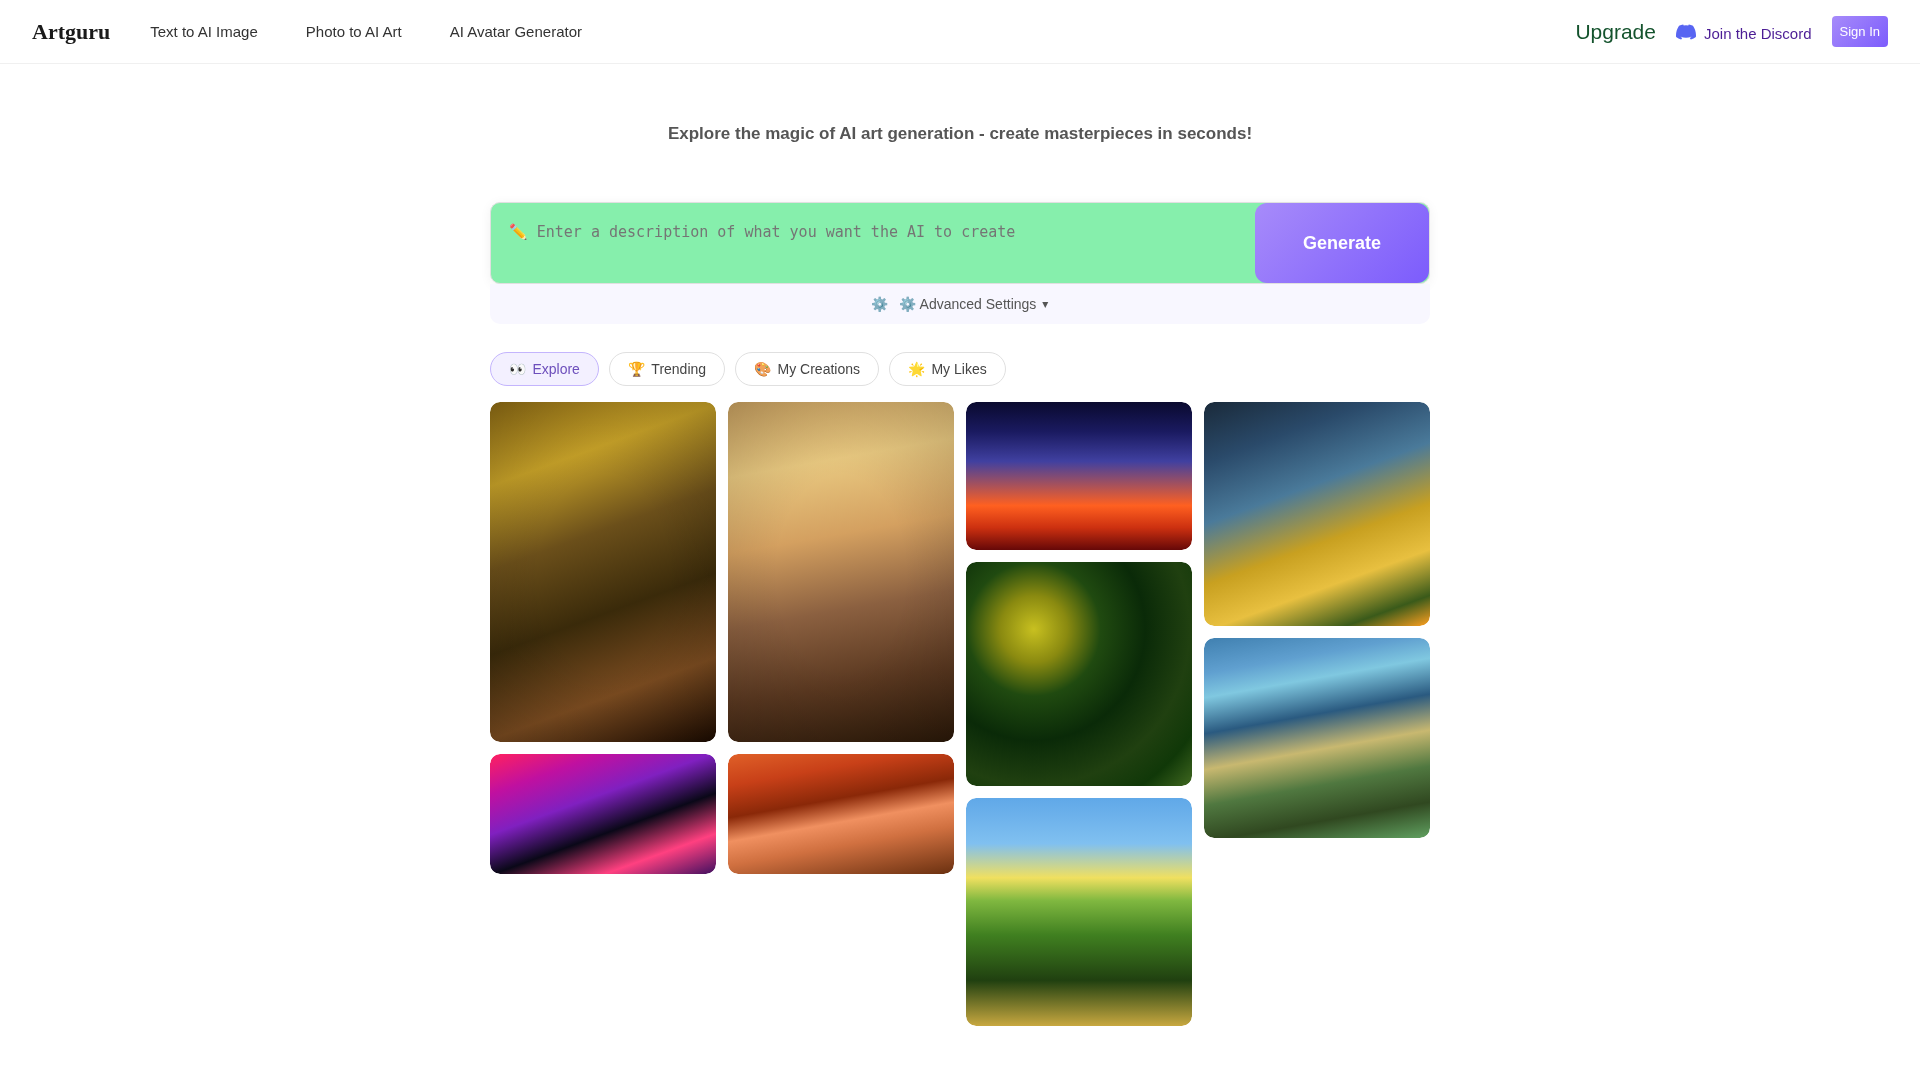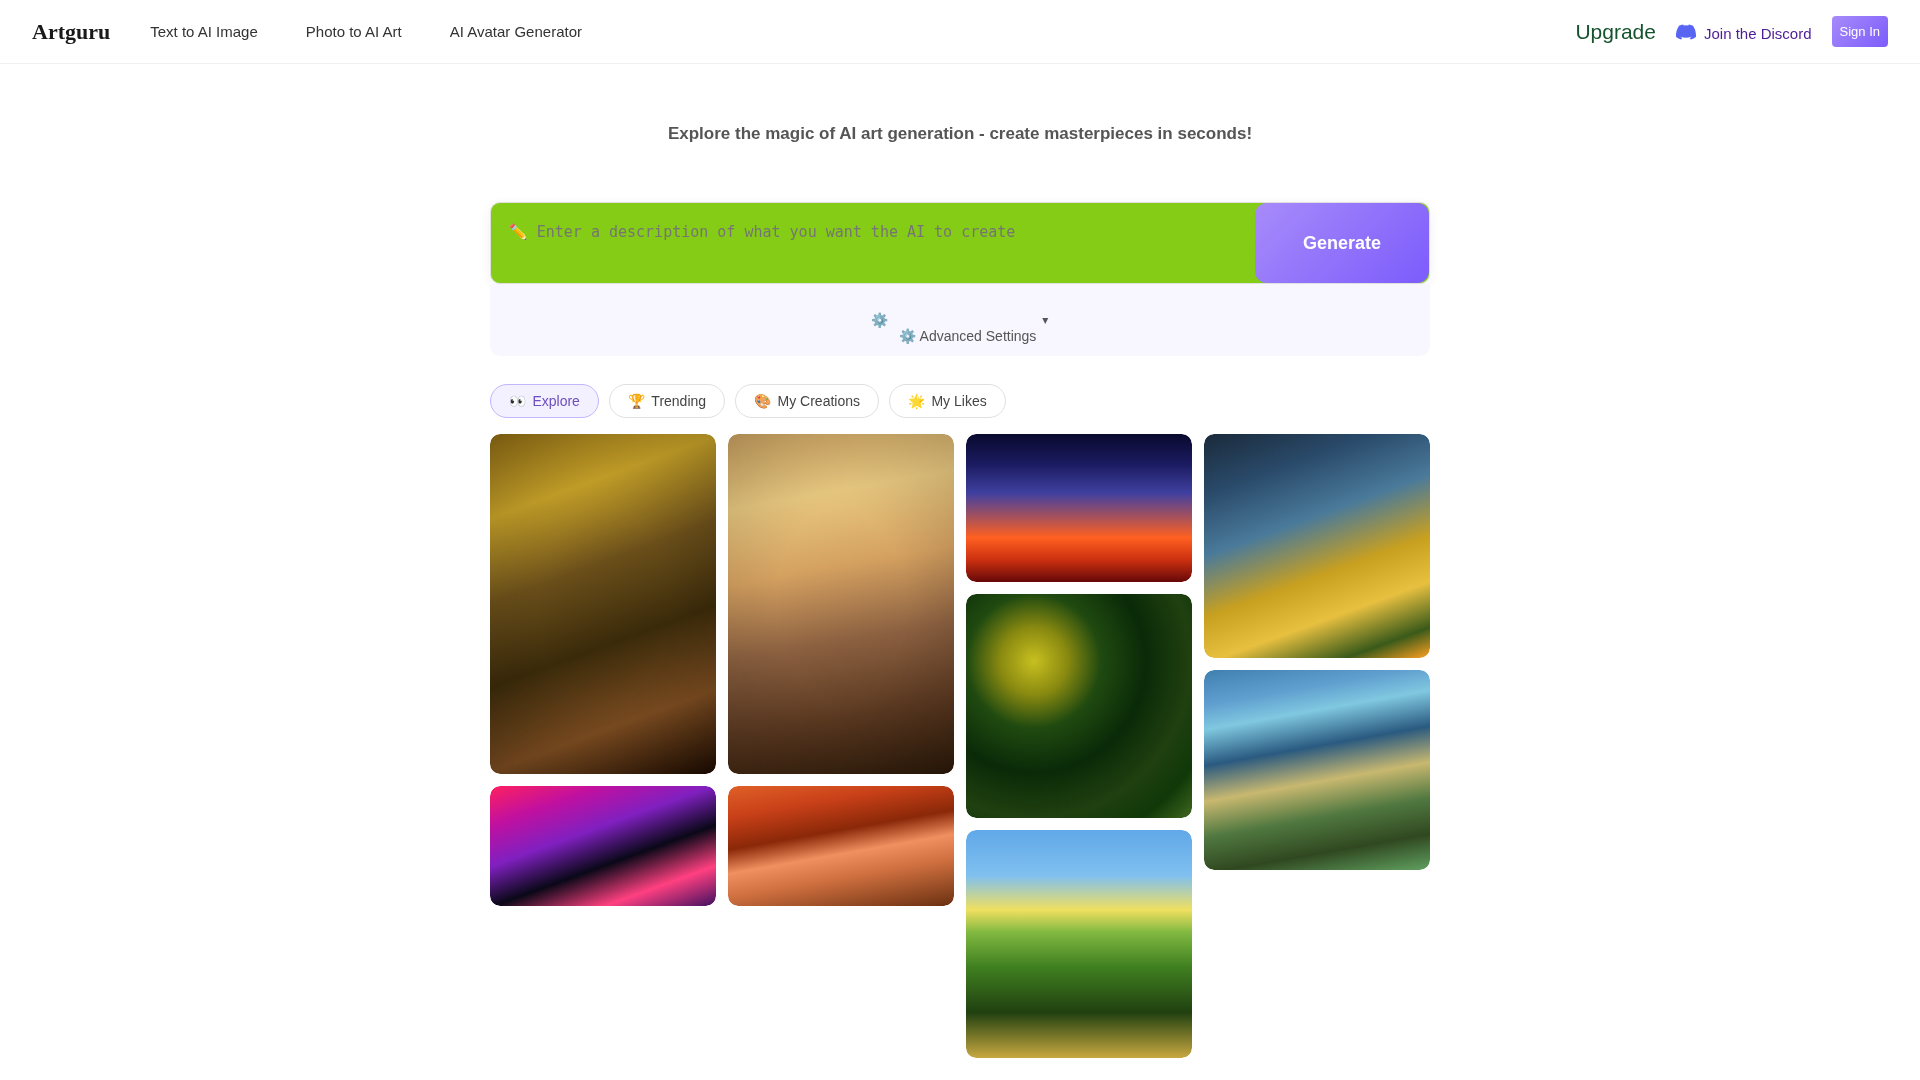--- a/index.html
+++ b/index.html
@@ -91,21 +91,21 @@
       max-width: 980px;
       margin: 28px auto 0;
       padding: 0 20px;
     }
     .prompt-row {
       display: flex;
       gap: 13px;
       border: 1.5px solid #e0e0e0;
       border-radius: 10px;
       overflow: hidden;
-      background: #84cc16;
+      background: #86efac;
       box-shadow: 0 2px 12px rgba(0,0,0,0.06);
     }
     .prompt-input {
       flex: 1;
       border: none;
       outline: none;
       padding: 20px 18px;
       font-size: 15px;
       color: #555;
       background: transparent;
@@ -272,21 +272,21 @@
   <div class="prompt-row">
     <textarea class="prompt-input" placeholder="✏️ Enter a description of what you want the AI to create" style=""></textarea>
     <button class="generate-btn">Generate</button>
   </div>
 </div>
 
 <div class="advanced-container">
   <div style="max-width:940px; margin:0 auto; background:#f8f7ff; border-radius:0 0 10px 10px;">
     <button class="advanced-btn">
       <span>⚙️</span>
-      <span style="margin-left:4px;margin-top:32px;">⚙️ Advanced Settings</span>
+      <span style="margin-left:4px;">⚙️ Advanced Settings</span>
       <span style="font-size:12px;">▾</span>
     </button>
   </div>
 </div>
 
 <div class="tabs-row">
   <div class="tab active">
     <span>👀</span>
     <span>Explore</span>
   </div>

